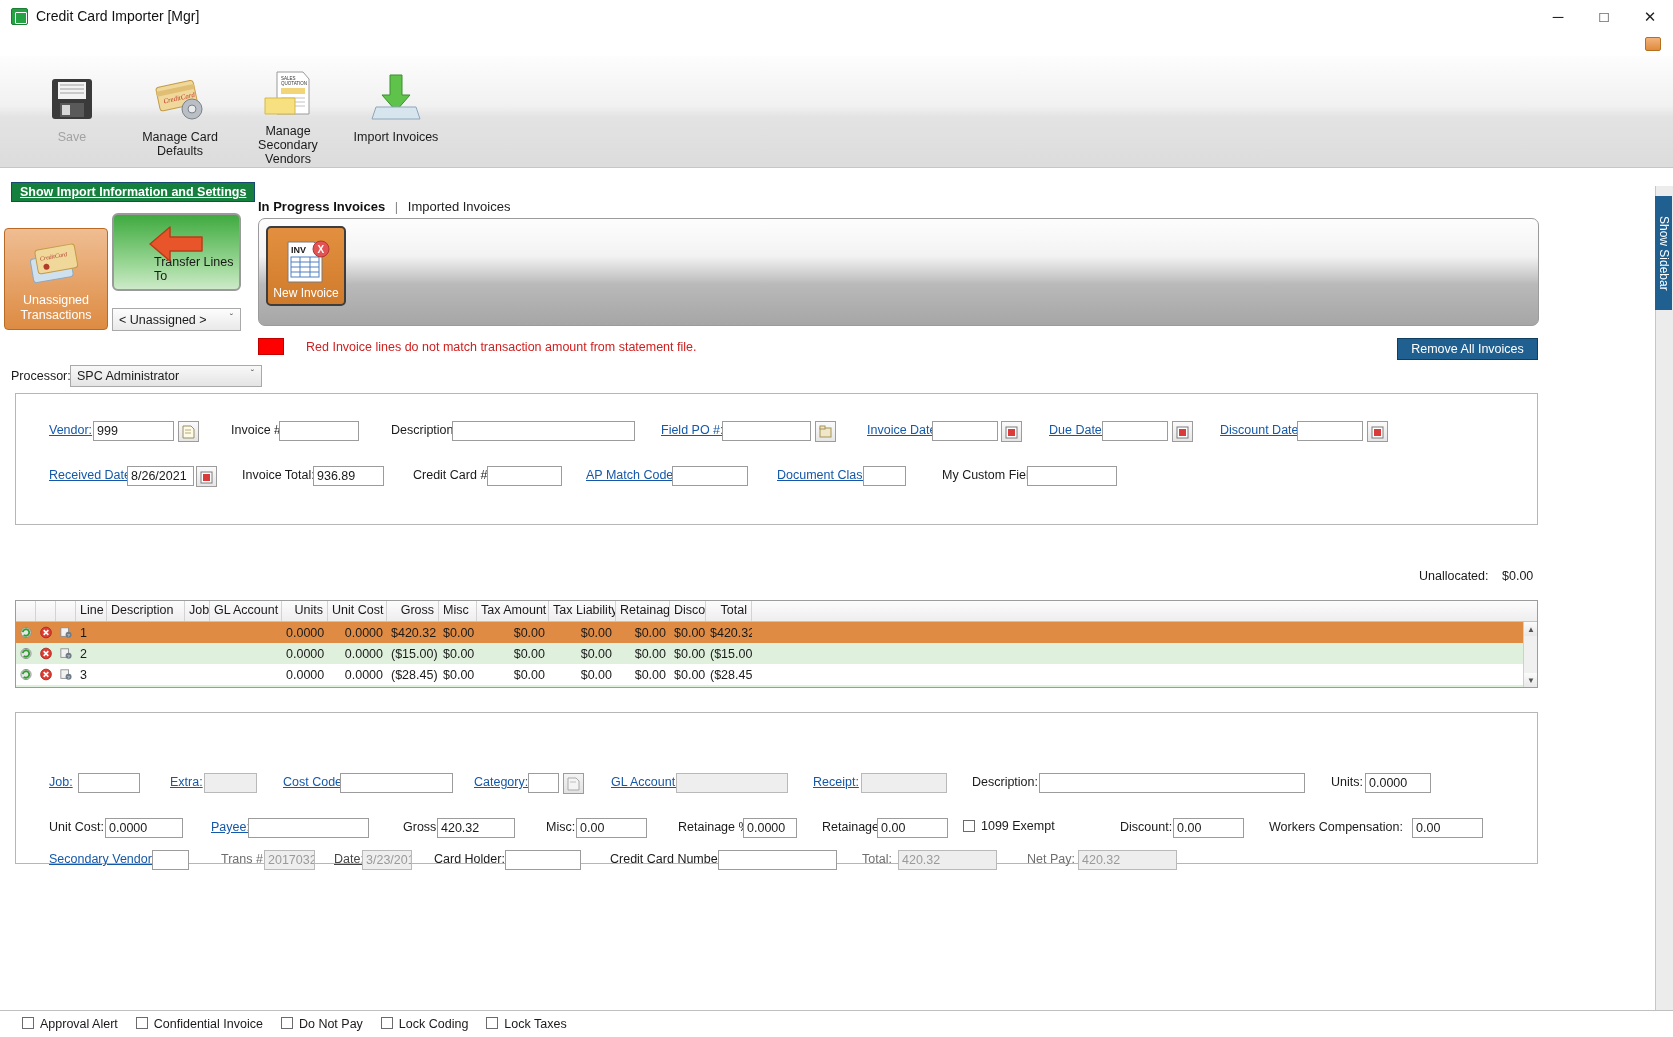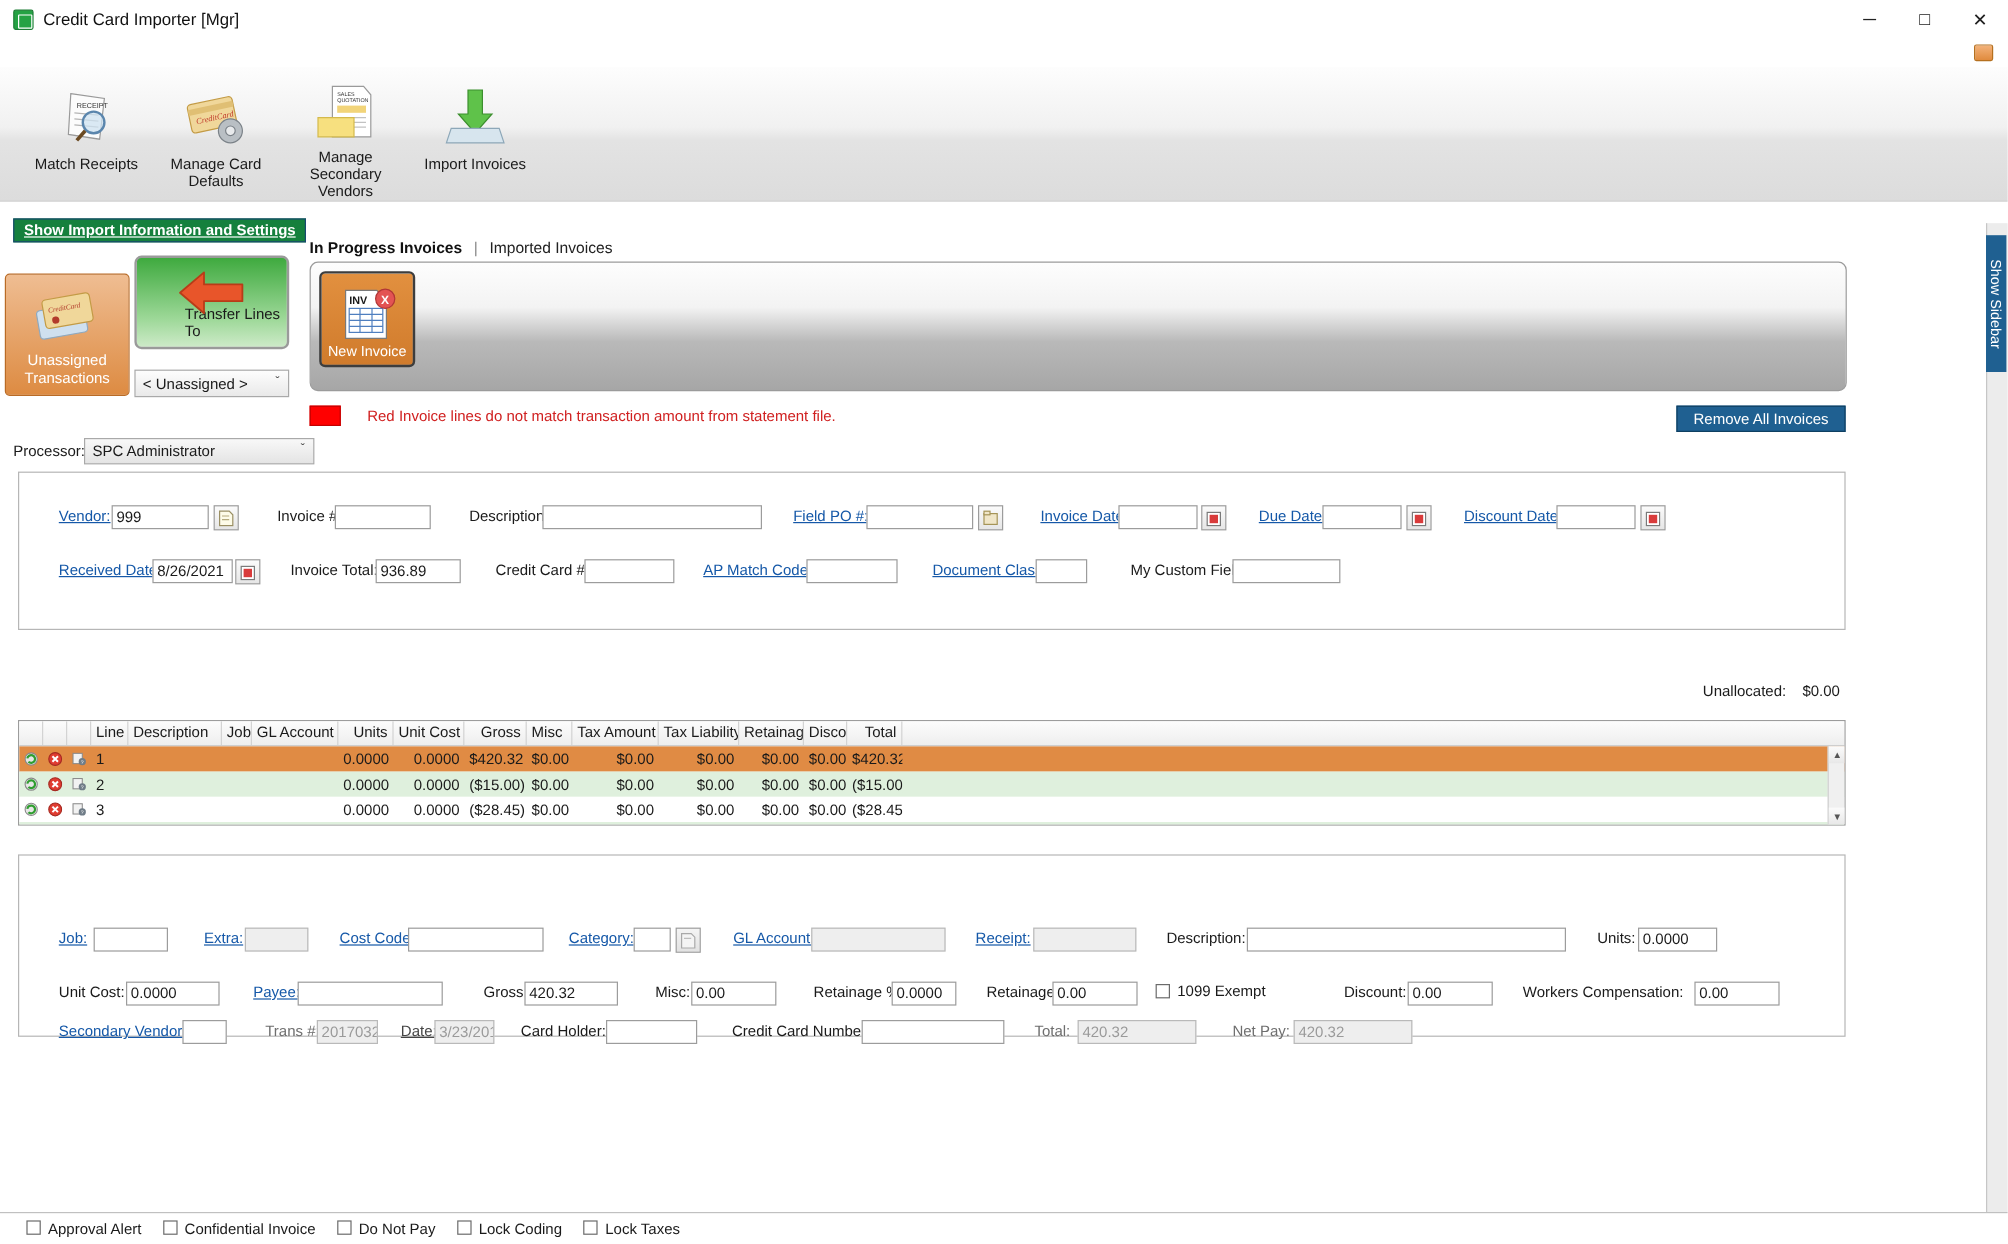--- a/index.html
+++ b/index.html
@@ -231,35 +231,35 @@
     <div class="win-btn close">✕</div>
   </div>
 </div>
 
 <div class="second-strip">
   <div class="mini-icon"></div>
 </div>
 
 <div class="ribbon">
 
-
-  <div class="ribbon-btn">
+  <div class="ribbon-btn disabled">
     <div class="glyph">
-      <svg width="54" height="54" viewBox="0 0 54 54">
-        <path d="M14 6 L42 10 L38 44 L12 40 Z" fill="#fcfcfc" stroke="#9a9a9a"></path>
-        <text x="19" y="18" font-size="6" fill="#333" font-family="sans-serif">RECEIPT</text>
-        <line x1="17" y1="22" x2="37" y2="24" stroke="#b4b4b4"></line>
-        <line x1="17" y1="27" x2="37" y2="29" stroke="#b4b4b4"></line>
-        <line x1="17" y1="32" x2="37" y2="34" stroke="#b4b4b4"></line>
-        <circle cx="33" cy="30" r="9" fill="#cfe3f2" fill-opacity="0.75" stroke="#5b86ad" stroke-width="2"></circle>
-        <line x1="26" y1="37" x2="19" y2="45" stroke="#6b4a22" stroke-width="3"></line>
+      <svg width="52" height="52" viewBox="0 0 52 52">
+        <rect x="6" y="6" width="40" height="40" rx="3" fill="#3a3a3a"></rect>
+        <rect x="12" y="9" width="28" height="17" fill="#f2f2f2"></rect>
+        <rect x="14" y="11" width="24" height="2" fill="#c9c9c9"></rect>
+        <rect x="14" y="15" width="24" height="2" fill="#c9c9c9"></rect>
+        <rect x="14" y="19" width="24" height="2" fill="#c9c9c9"></rect>
+        <rect x="14" y="30" width="24" height="14" fill="#595959"></rect>
+        <rect x="16" y="32" width="8" height="10" fill="#d8d8d8"></rect>
       </svg>
     </div>
-    <div class="cap">Match Receipts</div>
-  </div>
+    <div class="cap">Save</div>
+  </div>
+
 
   <div class="ribbon-btn">
     <div class="glyph">
       <svg width="56" height="52" viewBox="0 0 56 52">
         <g transform="rotate(-12 28 24)">
           <rect x="6" y="10" width="38" height="24" rx="3" fill="#f0d79a" stroke="#c39b46"></rect>
           <rect x="6" y="14" width="38" height="5" fill="#e0bf74"></rect>
           <text x="11" y="27" font-size="7" fill="#c0392b" font-style="italic" font-family="serif">CreditCard</text>
         </g>
         <circle cx="40" cy="36" r="10" fill="#b9bfc4" stroke="#7b8288"></circle>

